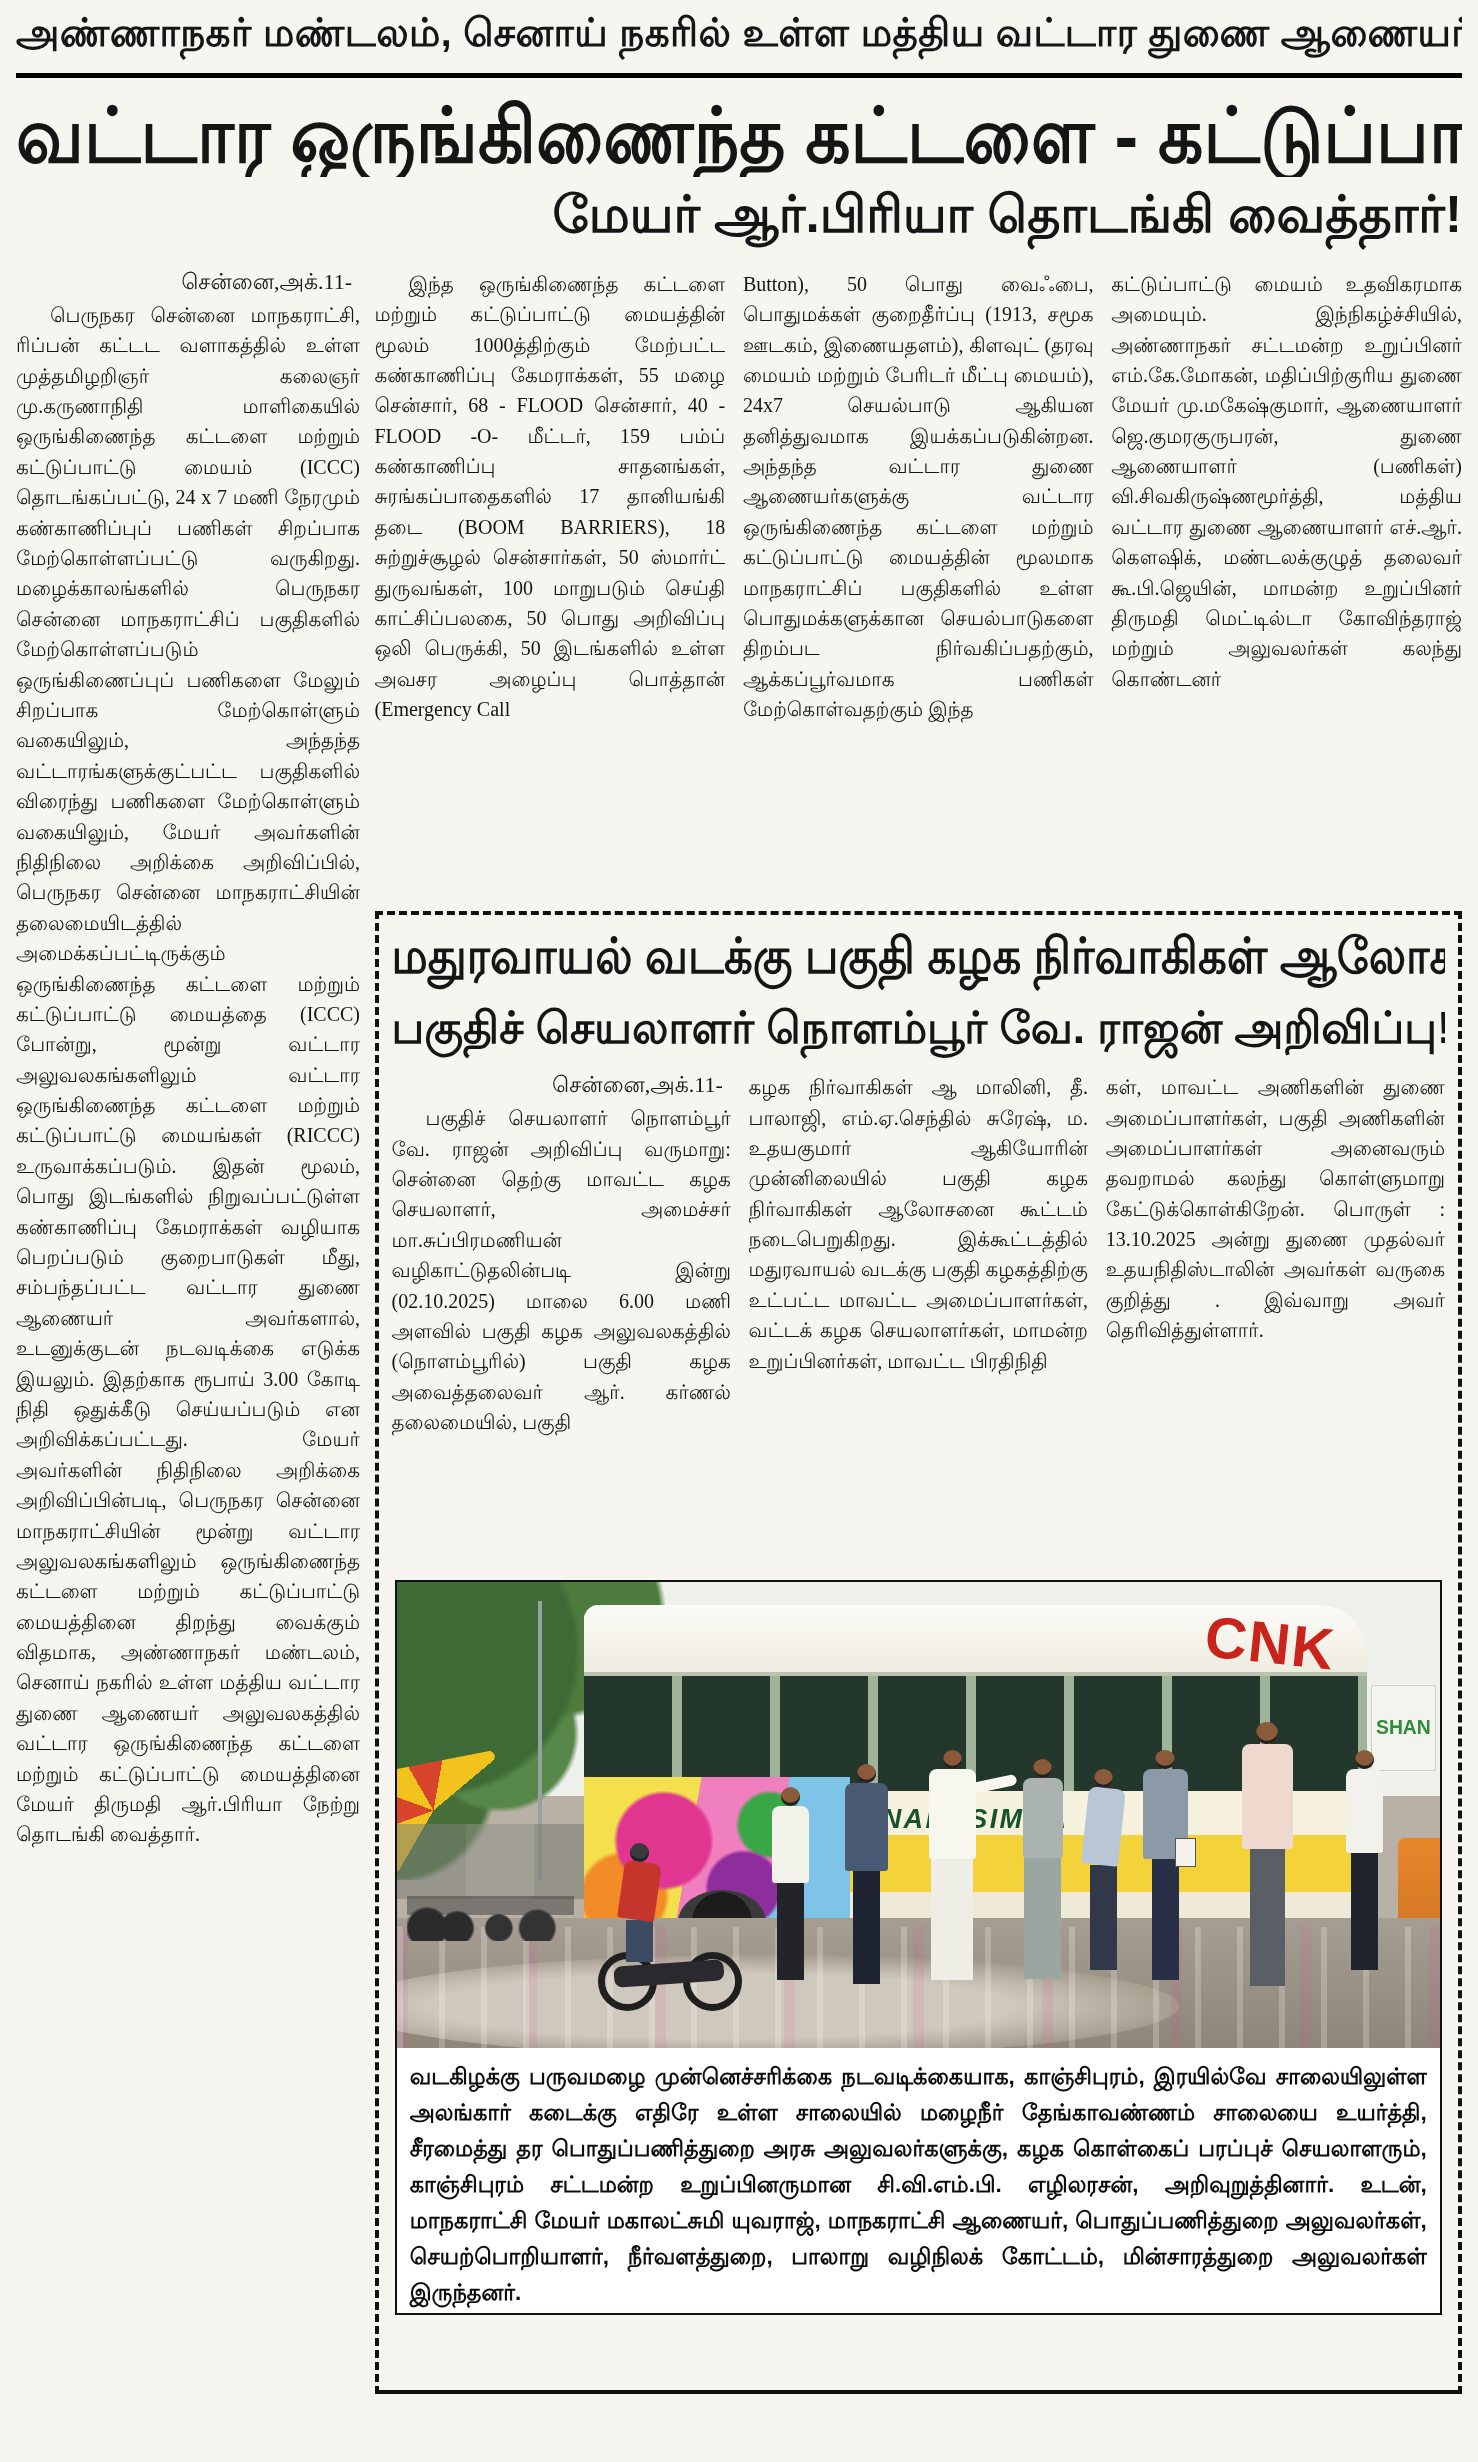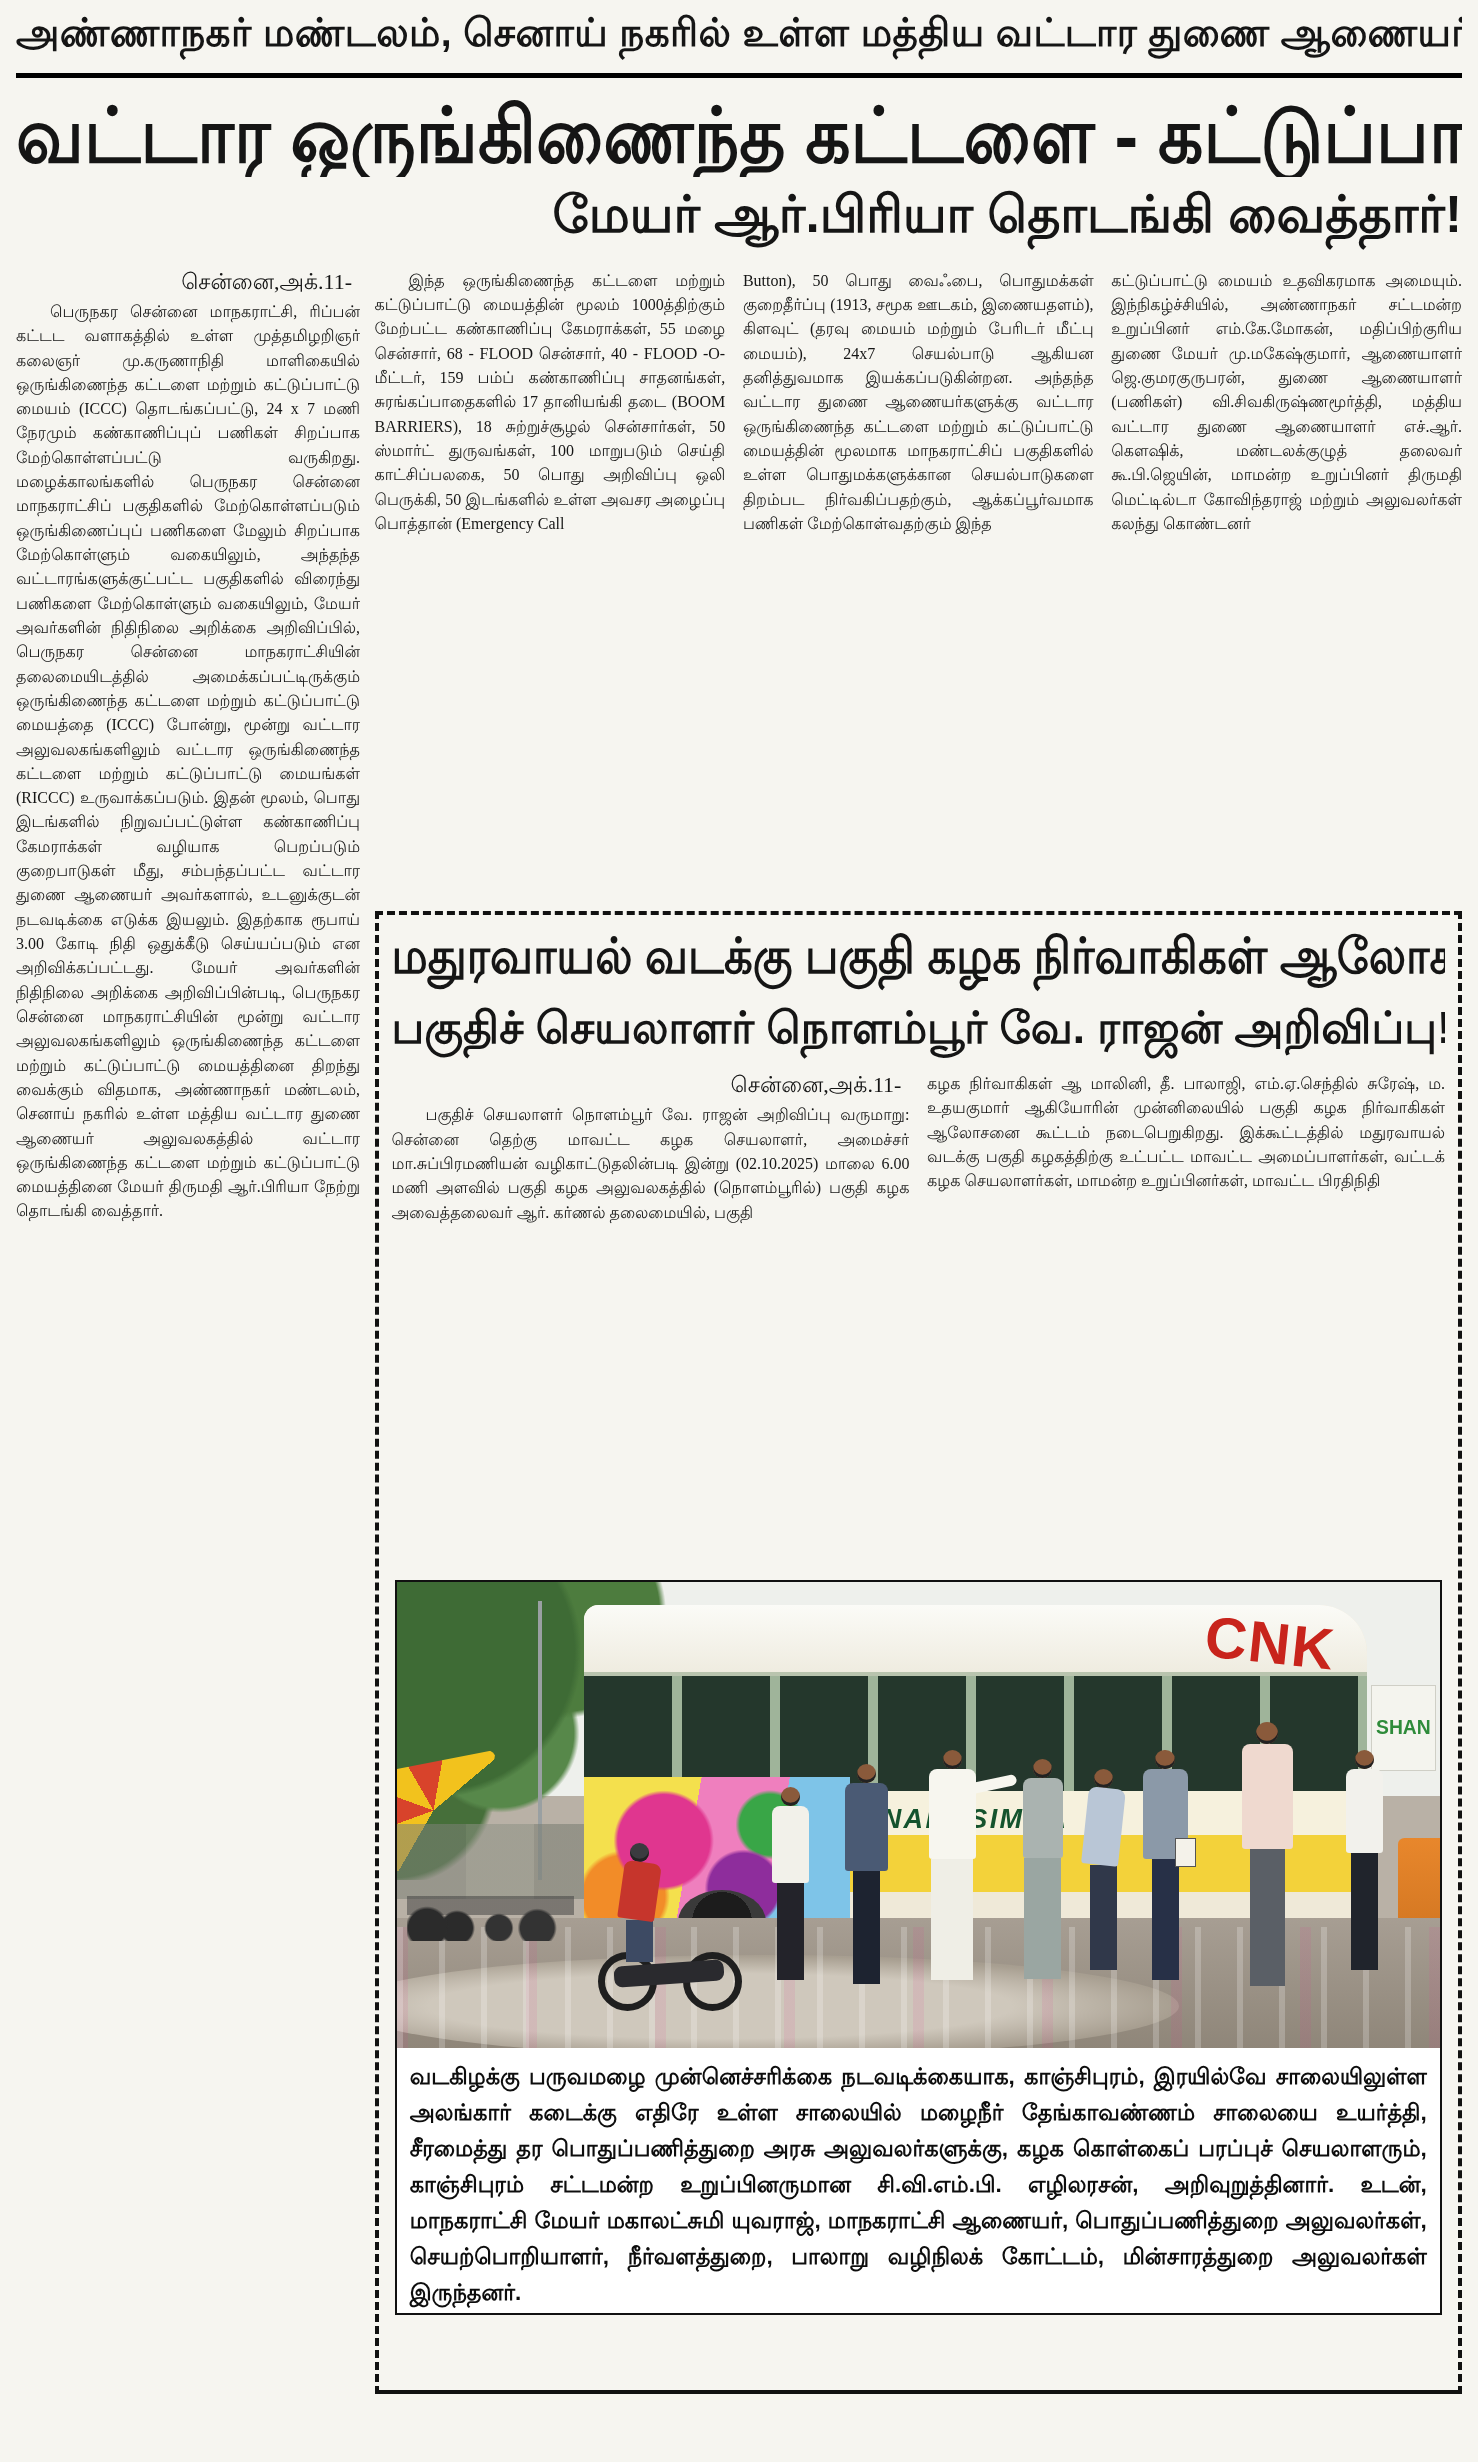--- a/index.html
+++ b/index.html
@@ -40,21 +40,21 @@
     font-size:51px;
     text-align:right;
     margin:11.3px 0 17.7px 0;
     overflow:hidden; white-space:nowrap;
   }
   .content { display:flex; gap:14.5px;justify-content:flex-end; }
   .col-first { width:344px; flex:0 0 344px; height:2123px; overflow:hidden; }
   .right-region { flex:1; min-width:0; }
   .top-cols { display:flex; gap:17.7px; height:637px; overflow:hidden; margin-bottom:4.8px; }
   .bodytext {
-    font-size:16px; line-height:1.52; text-align:justify;
+    font-size:20px; line-height:1.52; text-align:justify;
     overflow:hidden;
   }
   .bodytext.indent { text-indent:34px; }
   .col { flex:1; min-width:0; overflow:hidden; }
   .dateline { text-align:right; font-size:22px; padding-right:8px; margin-bottom:3.2px; }
 
   .dashed-box {
     border:4px dashed #111;
     border-bottom:4.8px solid #111;
     padding:11.3px 13px 9.7px 13px;
@@ -121,20 +121,21 @@
       <div class="dashed-box">
         <div class="box-headline">மதுரவாயல் வடக்கு பகுதி கழக நிர்வாகிகள் ஆலோசனைக் கூட்டம் !</div>
         <div class="box-subheadline">பகுதிச் செயலாளர் நொளம்பூர் வே. ராஜன் அறிவிப்பு!</div>
 
         <div class="box-cols">
           <div class="col">
             <div class="dateline">சென்னை,அக்.11-</div>
             <div class="bodytext indent">பகுதிச் செயலாளர் நொளம்பூர் வே. ராஜன் அறிவிப்பு வருமாறு: சென்னை தெற்கு மாவட்ட கழக செயலாளர், அமைச்சர் மா.சுப்பிரமணியன் வழிகாட்டுதலின்படி இன்று (02.10.2025) மாலை 6.00 மணி அளவில் பகுதி கழக அலுவலகத்தில் (நொளம்பூரில்) பகுதி கழக அவைத்தலைவர் ஆர். கர்ணல் தலைமையில், பகுதி</div>
           </div>
           <div class="col bodytext">கழக நிர்வாகிகள் ஆ மாலினி, தீ. பாலாஜி, எம்.ஏ.செந்தில் சுரேஷ், ம. உதயகுமார் ஆகியோரின் முன்னிலையில் பகுதி கழக நிர்வாகிகள் ஆலோசனை கூட்டம் நடைபெறுகிறது. இக்கூட்டத்தில் மதுரவாயல் வடக்கு பகுதி கழகத்திற்கு உட்பட்ட மாவட்ட அமைப்பாளர்கள், வட்டக் கழக செயலாளர்கள், மாமன்ற உறுப்பினர்கள், மாவட்ட பிரதிநிதி</div>
+          <div class="col bodytext">கள், மாவட்ட அணிகளின் துணை அமைப்பாளர்கள், பகுதி அணிகளின் அமைப்பாளர்கள் அனைவரும் தவறாமல் கலந்து கொள்ளுமாறு கேட்டுக்கொள்கிறேன். பொருள் : 13.10.2025 அன்று துணை முதல்வர் உதயநிதிஸ்டாலின் அவர்கள் வருகை குறித்து . இவ்வாறு அவர் தெரிவித்துள்ளார்.</div>
         </div>
 
         <div class="photo-block">
           <div class="photo">
 
             <div class="abs" style="left:-3%; top:-6%; width:34%; height:70%;
               background:
                 radial-gradient(circle at 20% 30%, #3e6b35 0 38%, transparent 40%),
                 radial-gradient(circle at 55% 18%, #4d7c3e 0 30%, transparent 32%),
                 radial-gradient(circle at 38% 55%, #57884a 0 26%, transparent 28%),

